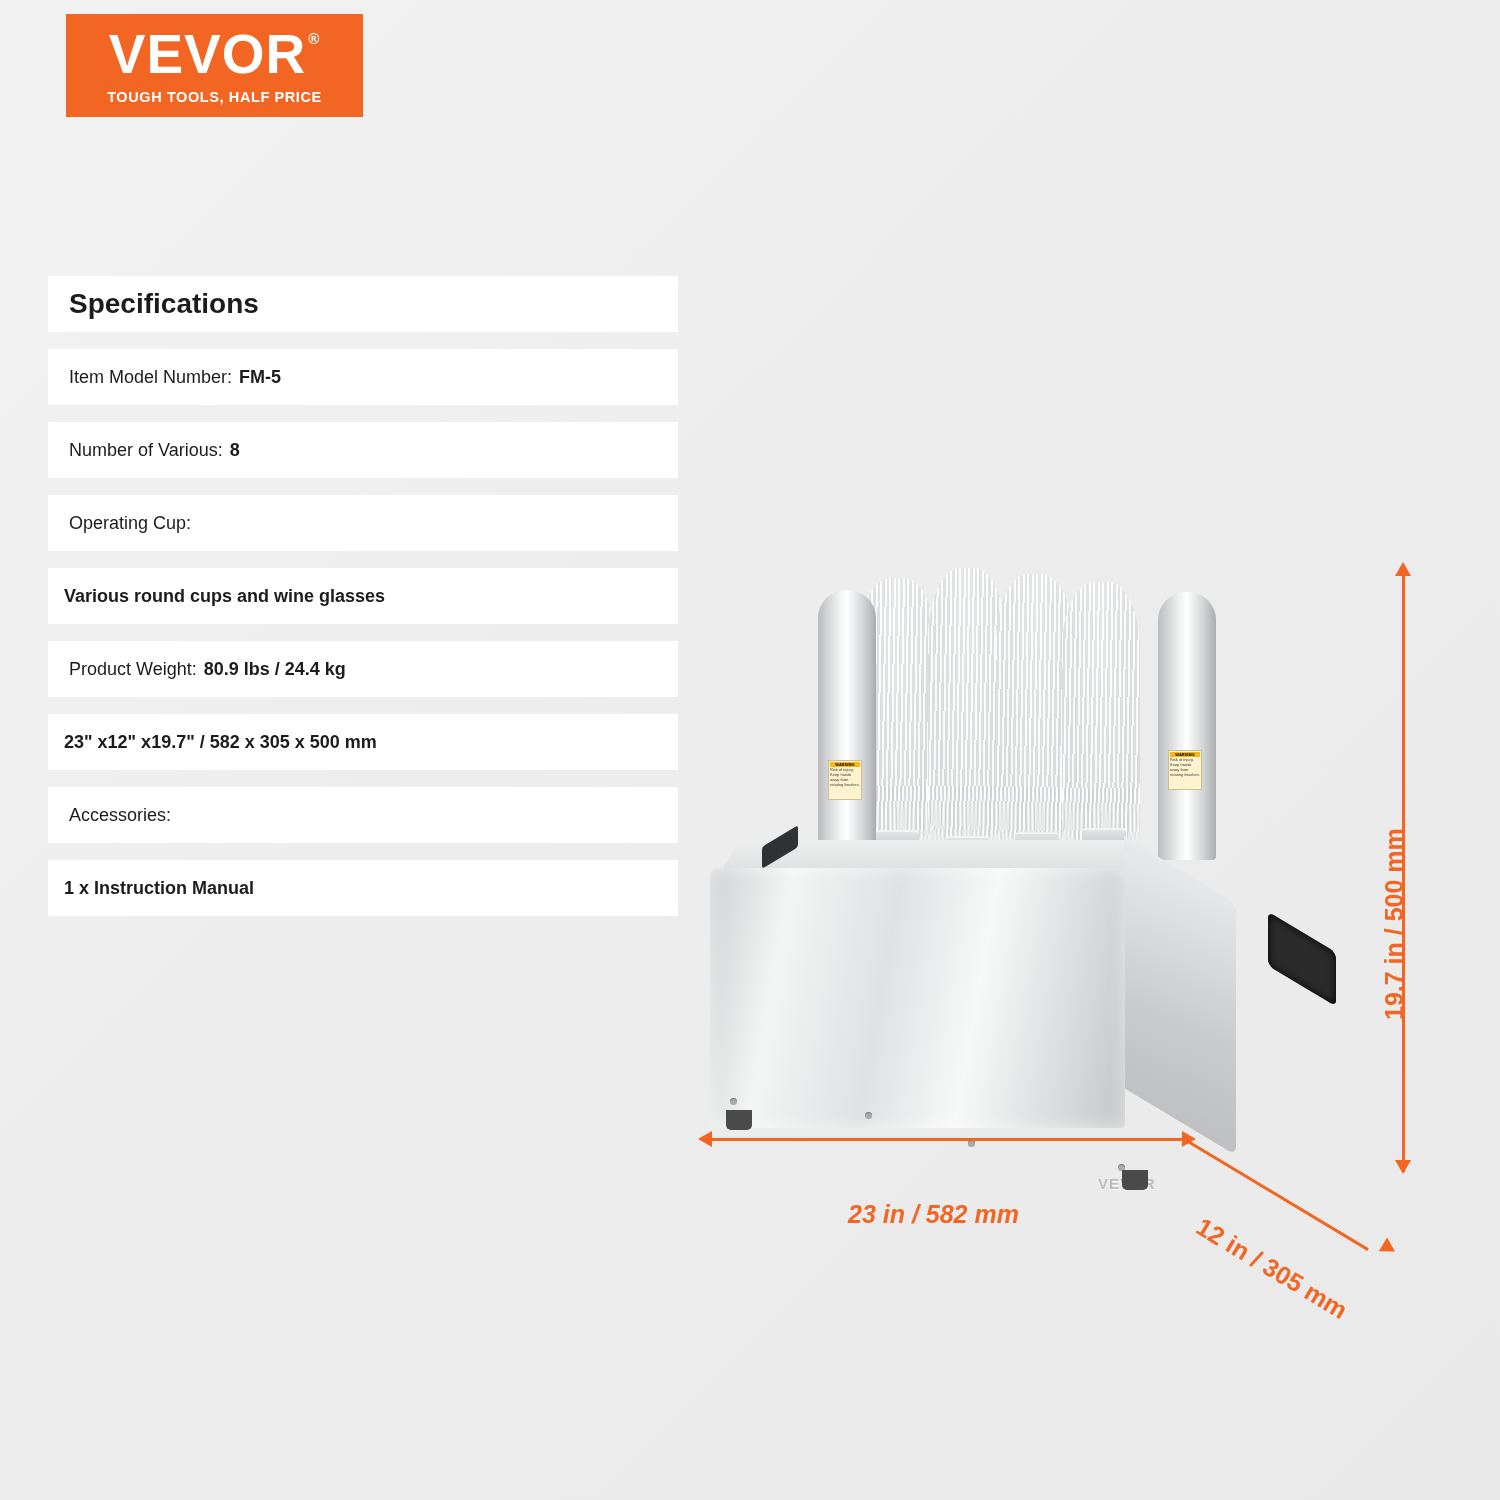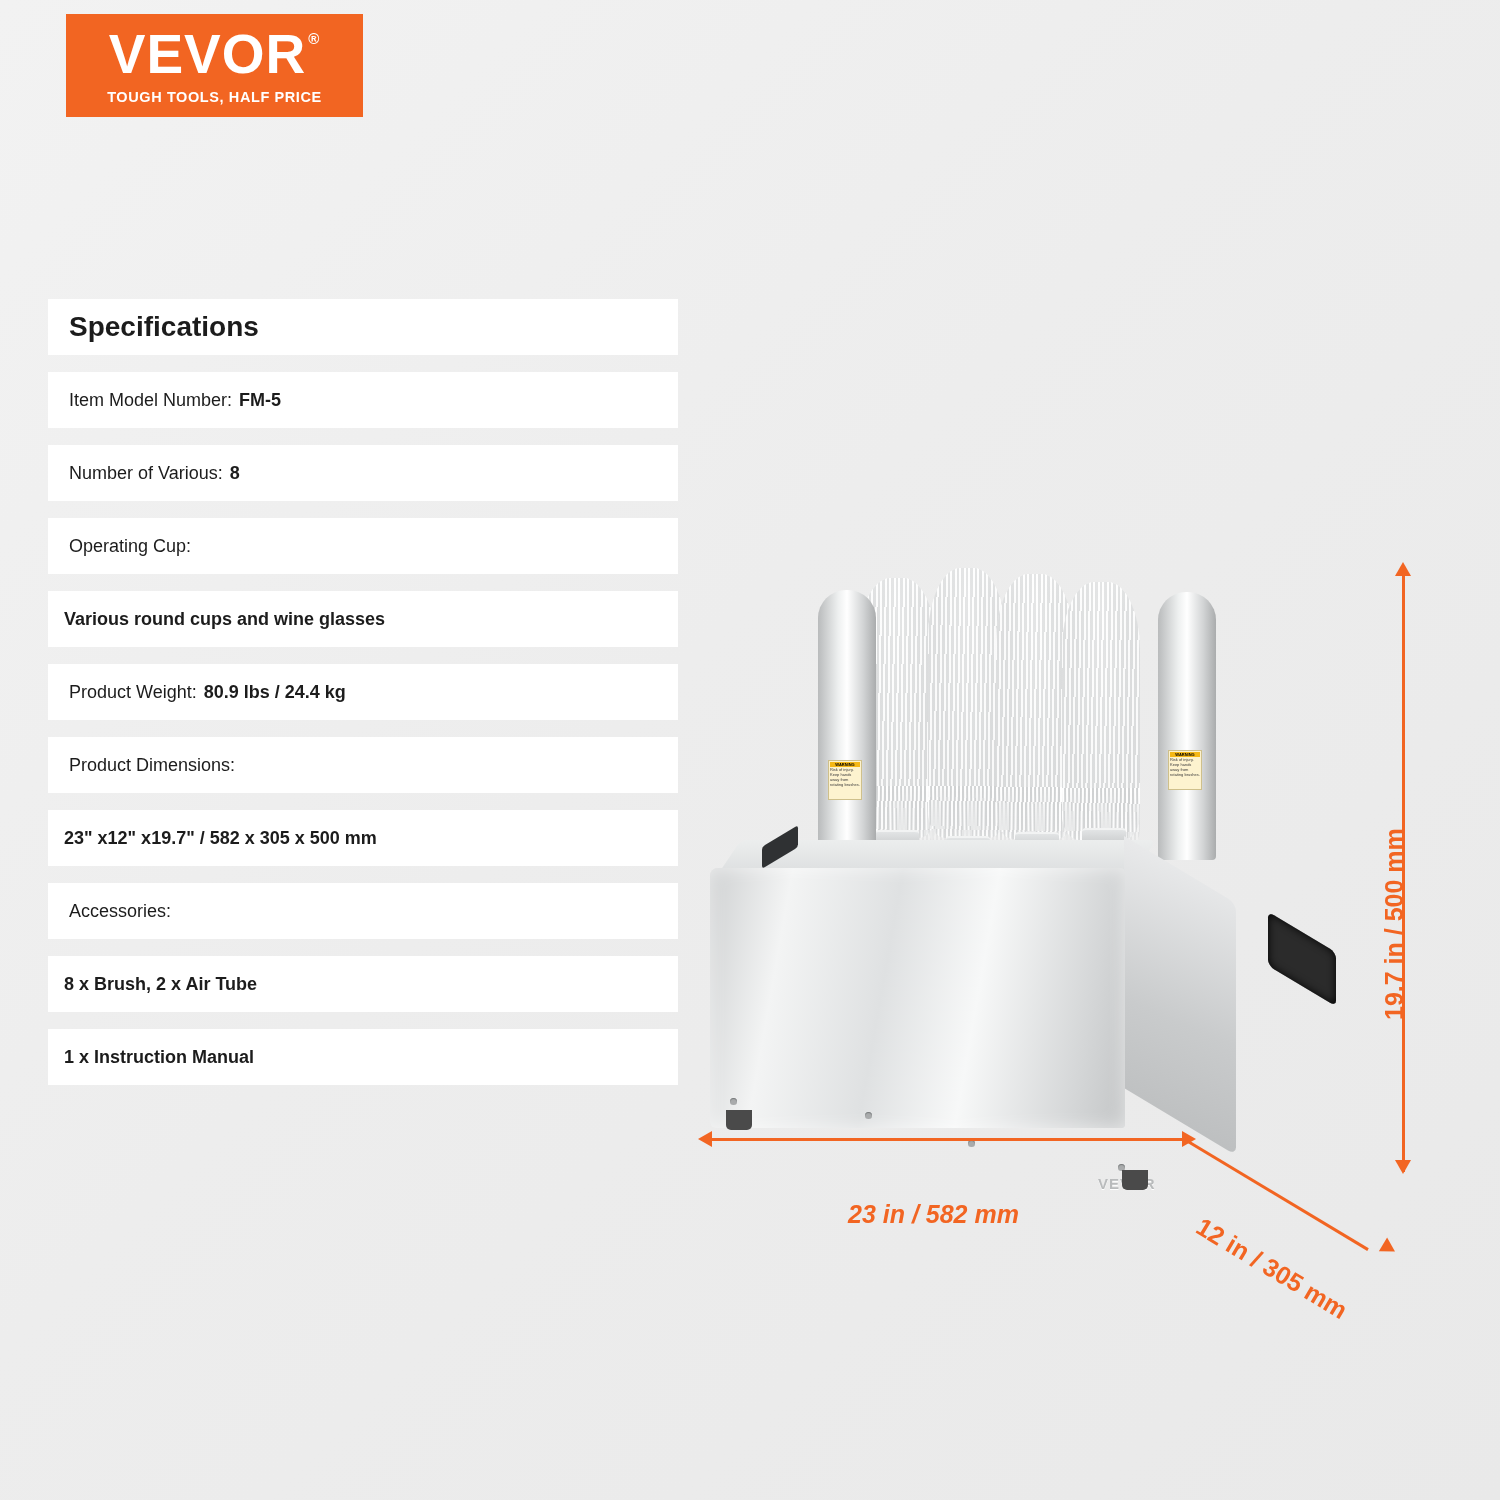--- a/index.html
+++ b/index.html
@@ -49,21 +49,21 @@
     font-size: 14.5px;
     font-weight: bold;
     letter-spacing: 0.6px;
     margin-top: 7px;
   }
 
   
   .spec-list {
     position: absolute;
     left: 48px;
-    top: 299px;
+    top: 276px;
     width: 630px;
   }
   .spec-row {
     background: #ffffff;
     height: 56px;
     margin-bottom: 17px;
     display: flex;
     align-items: center;
     padding-left: 21px;
     box-sizing: border-box;
@@ -304,35 +304,29 @@
   <div class="spec-row bold-only">
     <span>Various round cups and wine glasses</span>
   </div>
 
 
   <div class="spec-row">
     <span class="label">Product Weight:</span>
     <span class="value">80.9 lbs / 24.4 kg</span>
   </div>
 
-  <div class="spec-row">
-    <span class="label">Product Dimensions:</span>
-  </div>
 
   <div class="spec-row bold-only">
     <span>23" x12" x19.7" / 582 x 305 x 500 mm</span>
   </div>
 
   <div class="spec-row">
     <span class="label">Accessories:</span>
   </div>
 
-  <div class="spec-row bold-only">
-    <span>8 x Brush, 2  x Air Tube</span>
-  </div>
 
   <div class="spec-row bold-only">
     <span>1 x Instruction Manual</span>
   </div>
 
 </div>
 
 <div class="product-area">
 
   <div class="brush" style="left:168px; top:38px; height:260px;">

